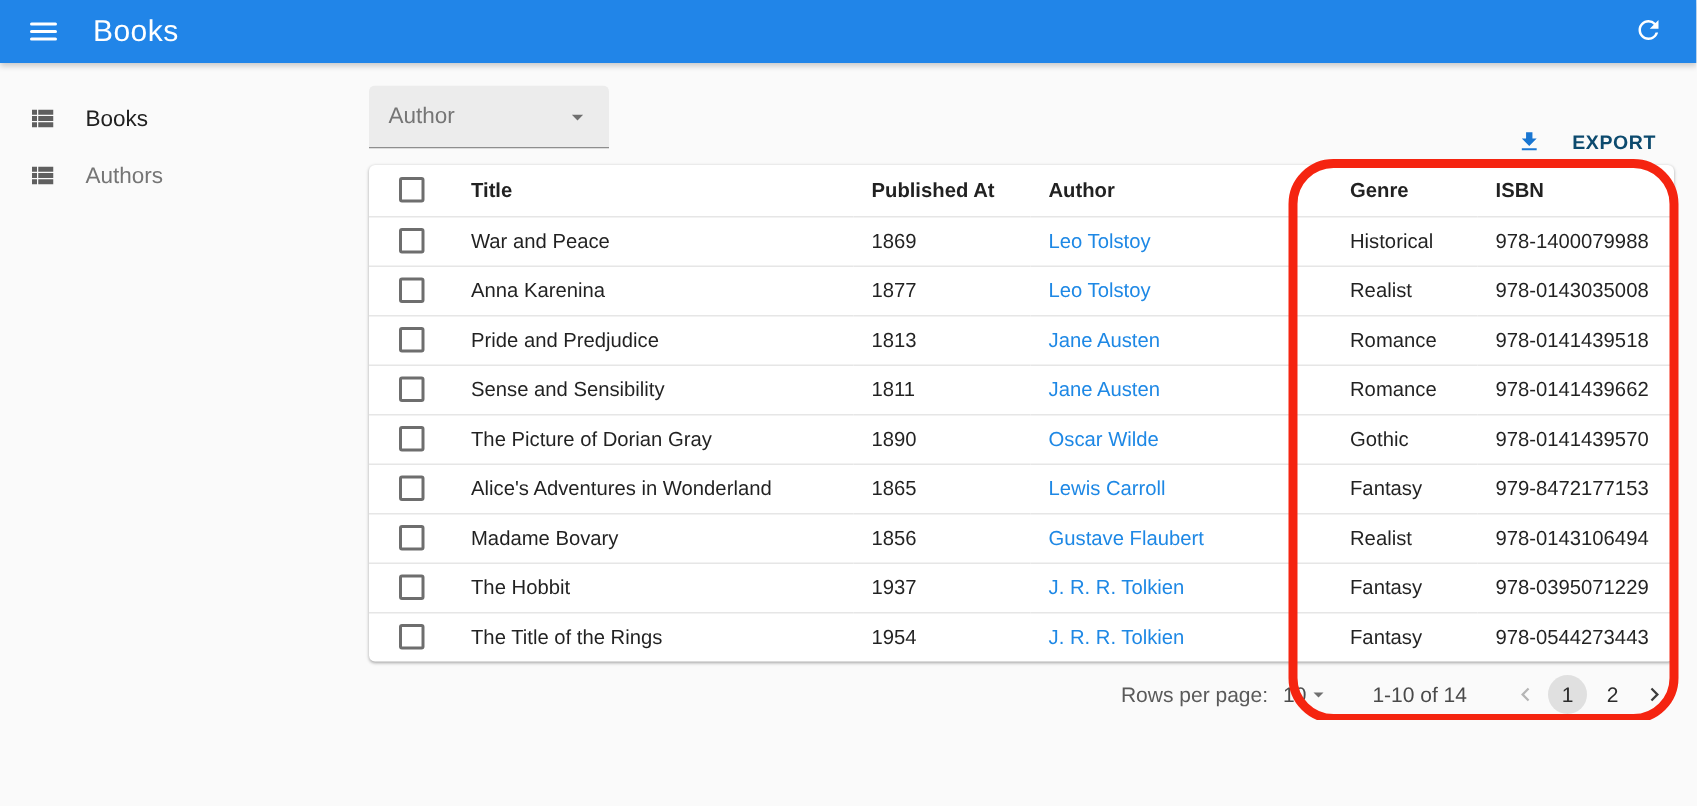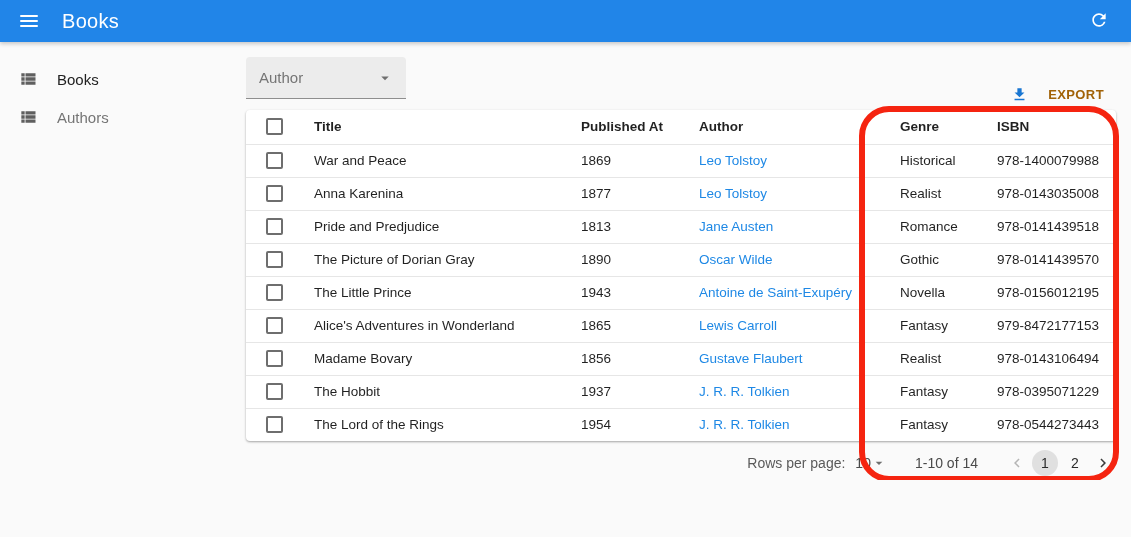--- a/index.html
+++ b/index.html
@@ -28,21 +28,21 @@
   main { flex:1; padding:0 15px 0 6px; display:flex; flex-direction:column; }
 
   
   .toolbar { position:relative; height:68px; flex:0 0 68px; }
   .filter-select { position:absolute; top:15px; left:0; width:160px; height:42px;
                    background:#ececec; border-radius:4px 4px 0 0; border-bottom:1px solid #8e8e8e;
                    display:flex; align-items:center; padding:0 12px 0 13px; cursor:pointer; }
   .filter-label { color:#757575; font-size:15px; flex:1; }
   .filter-select svg { width:18px; height:18px; fill:#6f6f6f; }
   .export-btn { position:absolute; right:4px; bottom:3px; display:flex; align-items:center; gap:20px;
-                background:none; border:none; color:#a16207; font-family:inherit; font-size:13px;
+                background:none; border:none; color:#0c4a6e; font-family:inherit; font-size:13px;
                 font-weight:bold; letter-spacing:.4px; cursor:pointer; padding:4px 8px; }
   .export-btn svg { width:17px; height:17px; fill:#1976d2; }
 
   
   .card { background:#fff; border-radius:4px; box-shadow:0 1px 3px rgba(0,0,0,.12), 0 1px 2px rgba(0,0,0,.24); }
   table { width:100%; border-collapse:collapse; table-layout:fixed; }
   th, td { height:33px; border-bottom:1px solid #e6e6e6; font-size:13.5px; text-align:left;
            padding:0 8px 0 12px; white-space:nowrap; overflow:hidden; }
   thead th { height:34px; font-weight:bold; color:rgba(0,0,0,.87); }
   tbody tr:last-child td { border-bottom:none; }
@@ -165,38 +165,38 @@
 
   <tr>
     <td class="cb-cell"><span class="checkbox"></span></td>
     <td>Pride and Predjudice</td>
     <td>1813</td>
     <td><a class="author-link">Jane Austen</a></td>
     <td>Romance</td>
     <td>978-0141439518</td>
   </tr>
 
+  <tr>
+    <td class="cb-cell"><span class="checkbox"></span></td>
+    <td>Sense and Sensibility</td>
+    <td>1811</td>
+    <td><a class="author-link">Jane Austen</a></td>
+    <td>Romance</td>
+    <td>978-0141439662</td>
+  </tr>
 
   <tr>
     <td class="cb-cell"><span class="checkbox"></span></td>
     <td>The Picture of Dorian Gray</td>
     <td>1890</td>
     <td><a class="author-link">Oscar Wilde</a></td>
     <td>Gothic</td>
     <td>978-0141439570</td>
   </tr>
 
-  <tr>
-    <td class="cb-cell"><span class="checkbox"></span></td>
-    <td>The Little Prince</td>
-    <td>1943</td>
-    <td><a class="author-link">Antoine de Saint-Exupéry</a></td>
-    <td>Novella</td>
-    <td>978-0156012195</td>
-  </tr>
 
   <tr>
     <td class="cb-cell"><span class="checkbox"></span></td>
     <td>Alice's Adventures in Wonderland</td>
     <td>1865</td>
     <td><a class="author-link">Lewis Carroll</a></td>
     <td>Fantasy</td>
     <td>979-8472177153</td>
   </tr>
 
@@ -213,21 +213,21 @@
     <td class="cb-cell"><span class="checkbox"></span></td>
     <td>The Hobbit</td>
     <td>1937</td>
     <td><a class="author-link">J. R. R. Tolkien</a></td>
     <td>Fantasy</td>
     <td>978-0395071229</td>
   </tr>
 
   <tr>
     <td class="cb-cell"><span class="checkbox"></span></td>
-    <td>The Lord of the Rings</td>
+    <td>The Title of the Rings</td>
     <td>1954</td>
     <td><a class="author-link">J. R. R. Tolkien</a></td>
     <td>Fantasy</td>
     <td>978-0544273443</td>
   </tr>
 </tbody>
         </table>
       </div>
 
       <div class="pagination">

